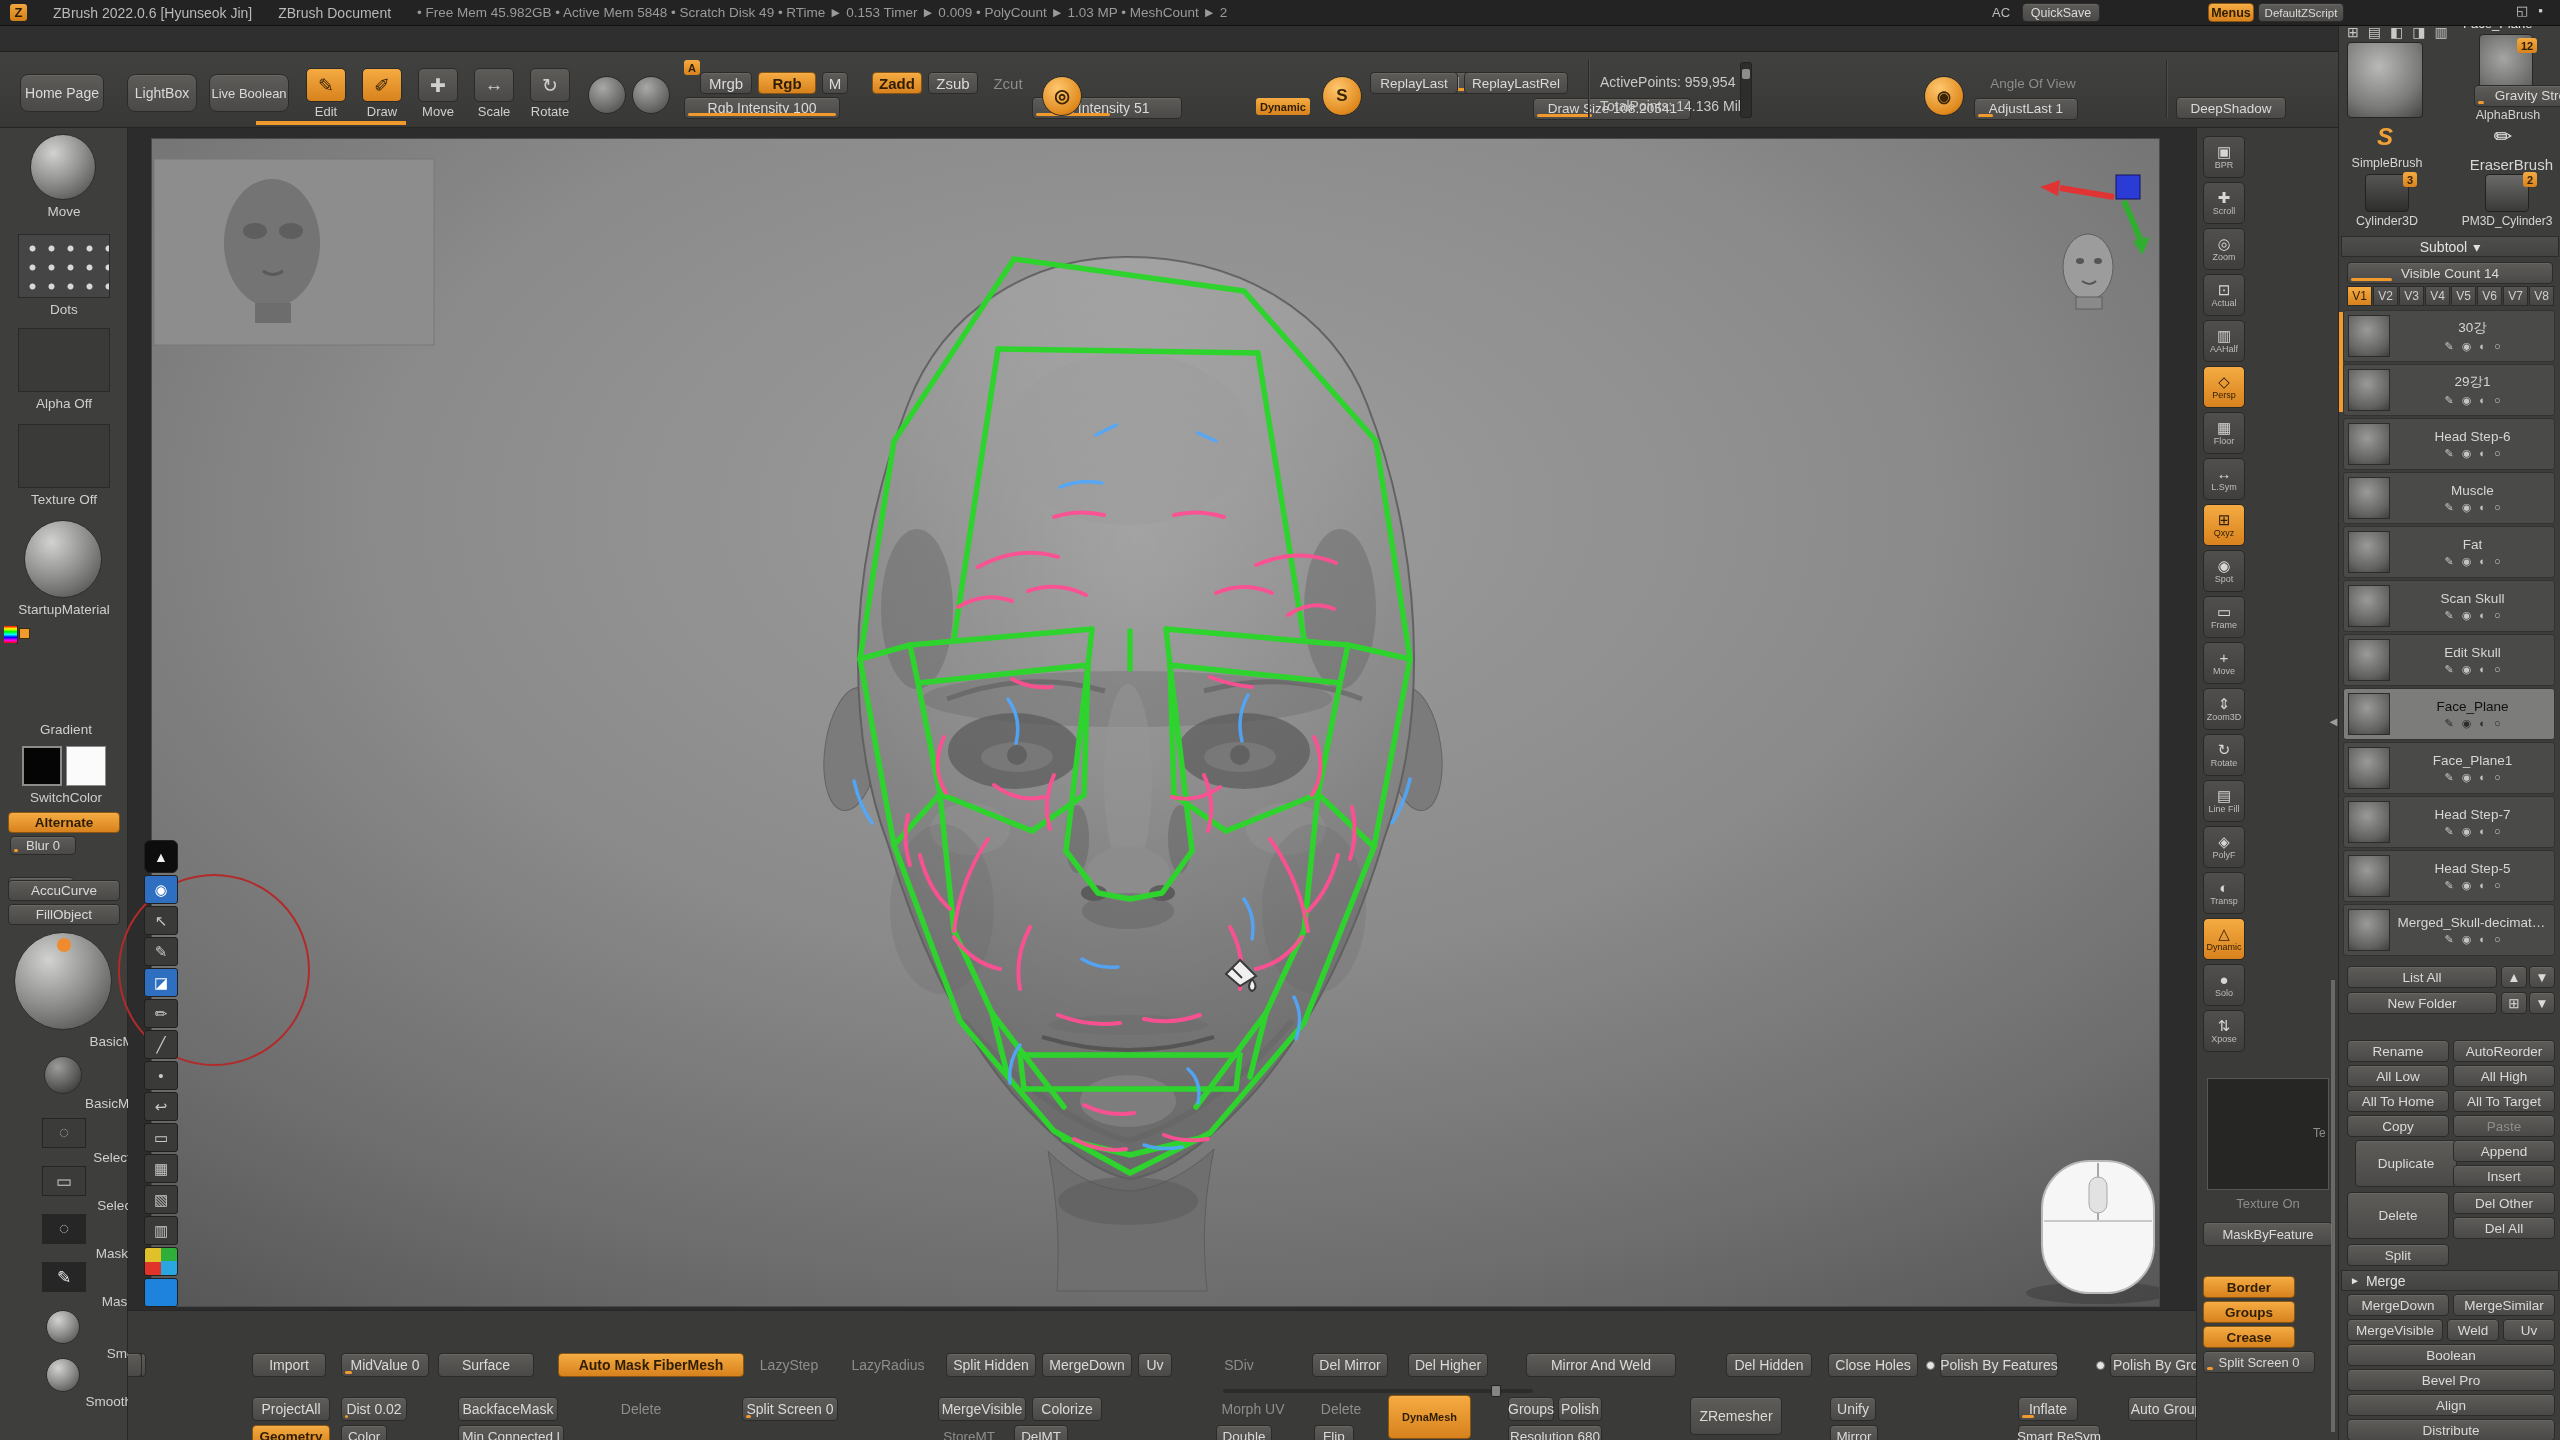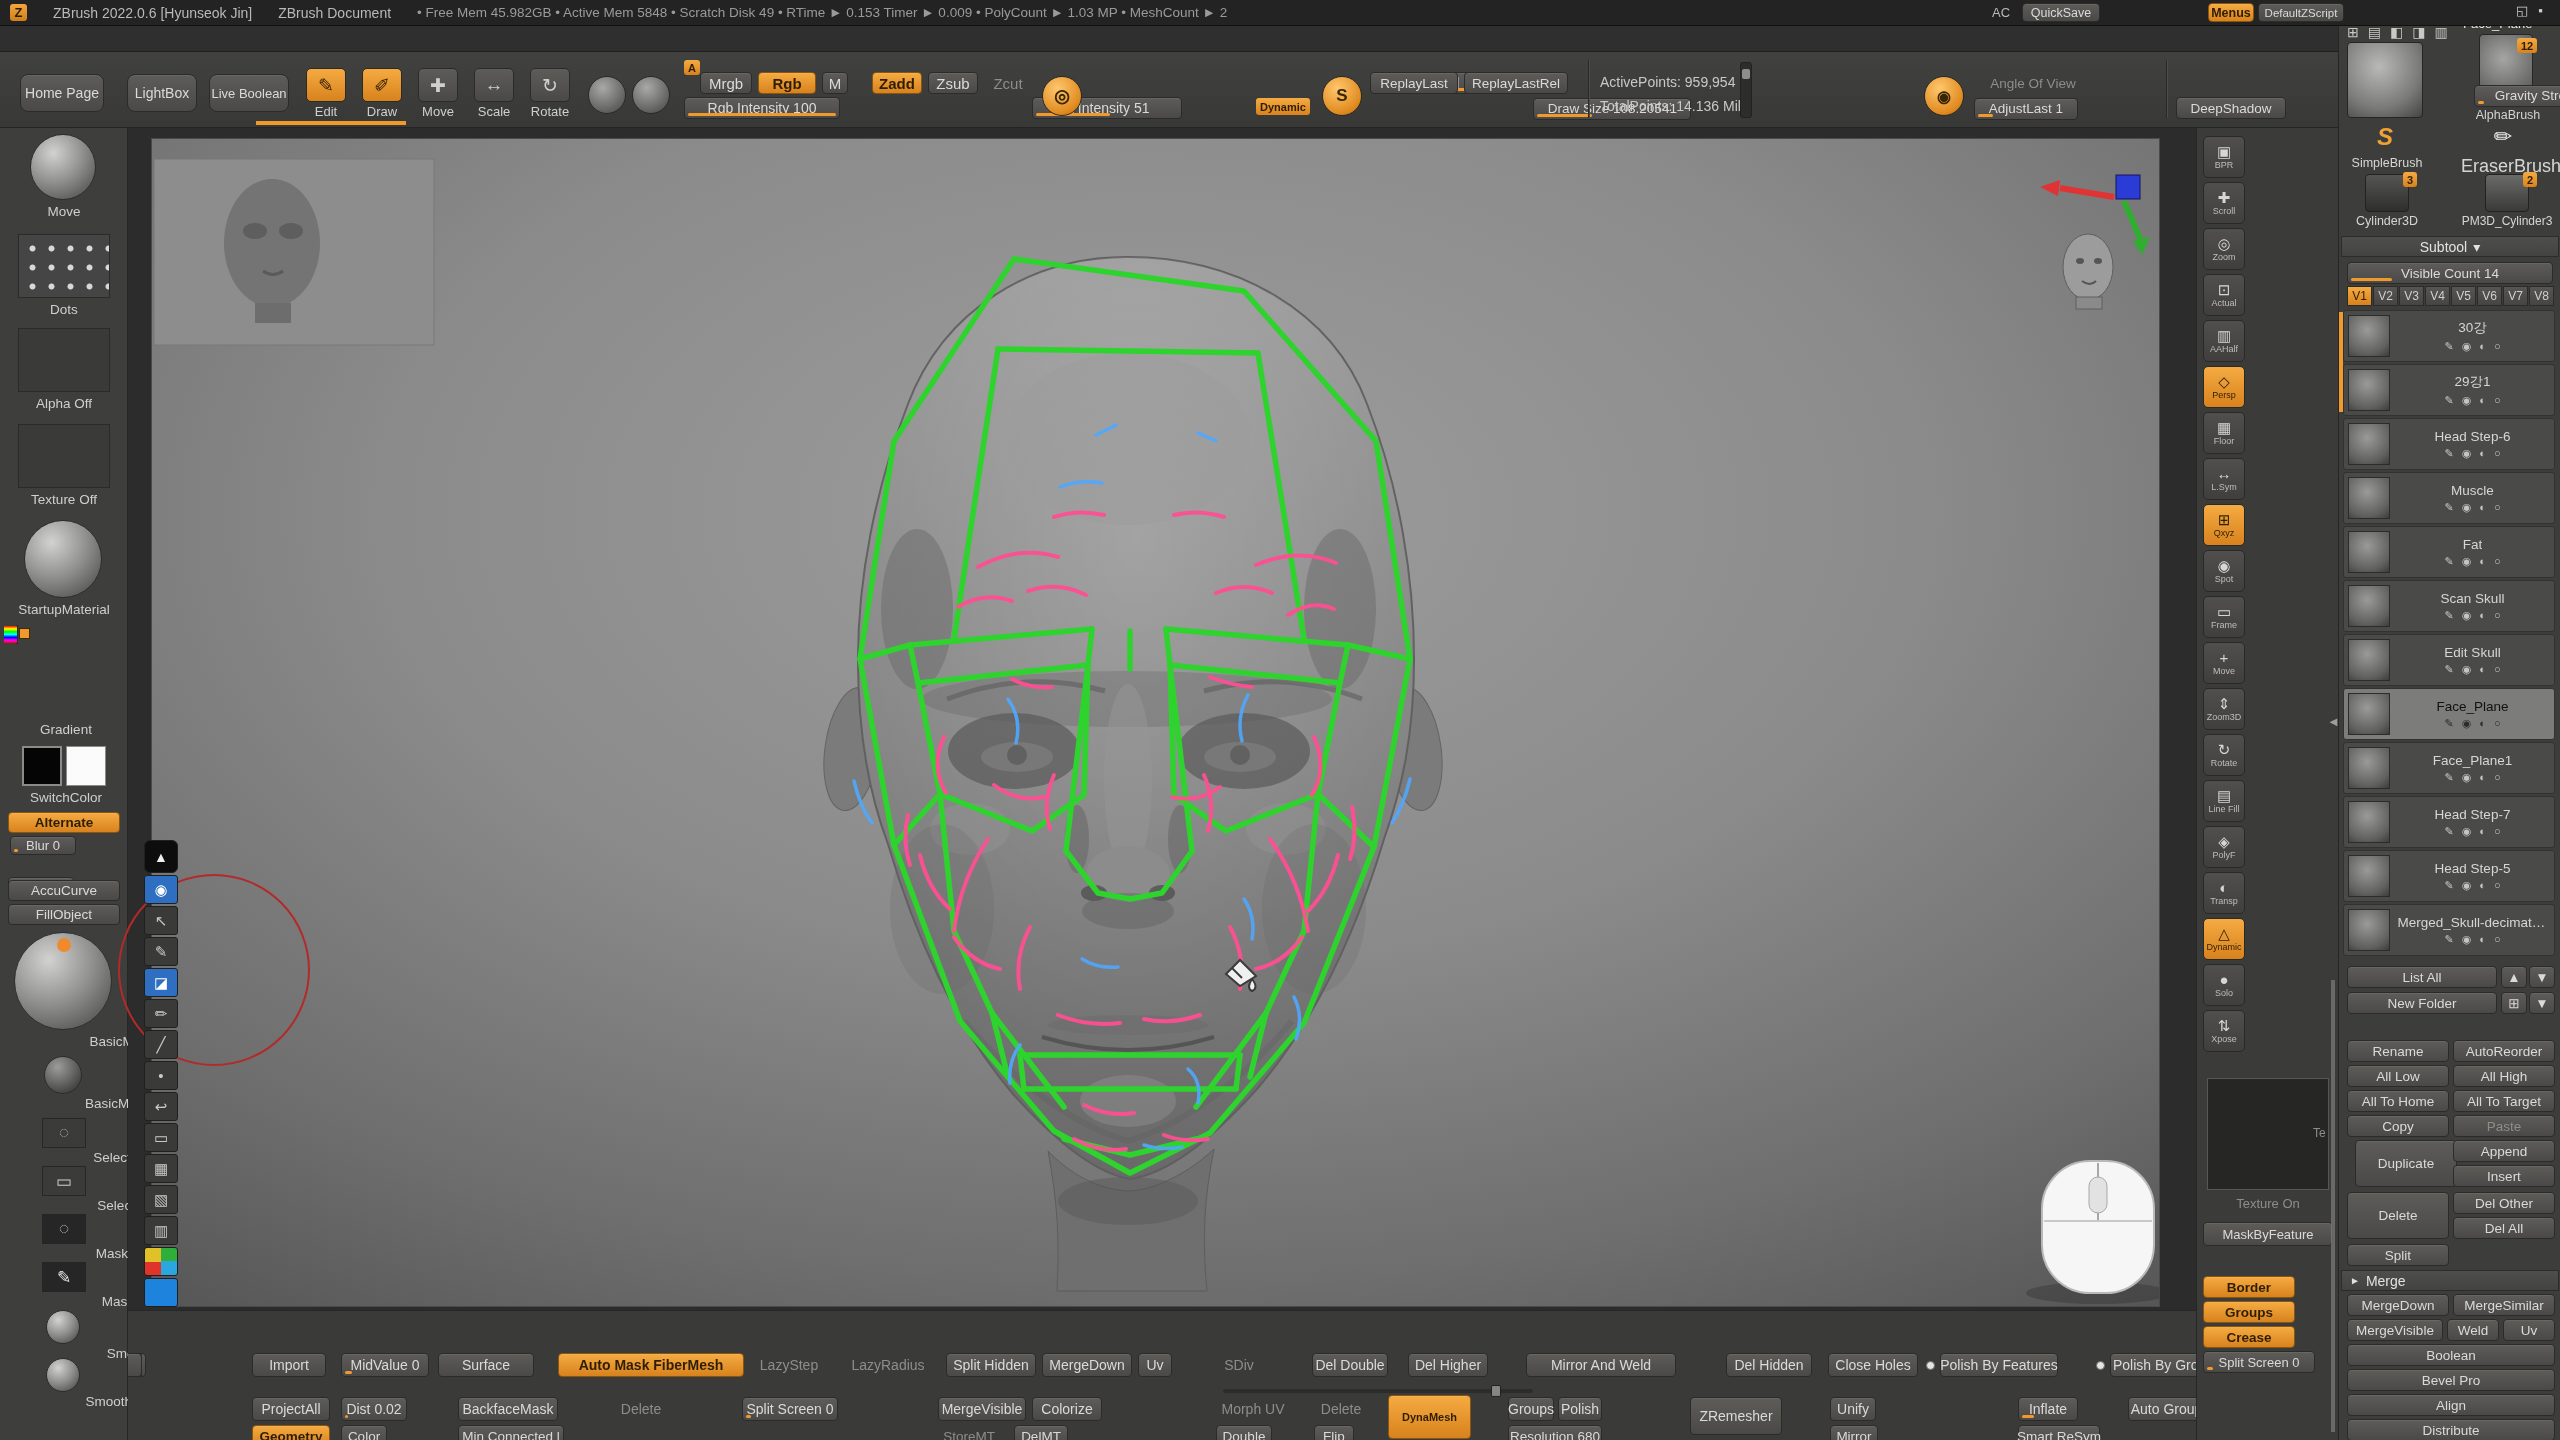--- a/index.html
+++ b/index.html
@@ -609,21 +609,21 @@
     <span class="badge abs" style="left:84px;top:4px">12</span>
     <span class="abs" style="left:124px;top:16px;font-size:13px;color:#e4e4e2">Face_Plane</span>
     <span class="abs" style="left:8px;top:42px;width:76px;height:76px;background:radial-gradient(circle at 42% 32%,#b9b9b7,#7a7a78 62%,#44444 3);background:radial-gradient(circle at 42% 32%,#b9b9b7,#7a7a78 62%,#444443);border:1px solid #262626;border-radius:4px"></span>
     <span class="abs" style="left:140px;top:34px;width:54px;height:70px;background:radial-gradient(circle at 45% 35%,#a5a5a3,#64646 2 70%,#3c3c3b);background:radial-gradient(circle at 45% 35%,#a5a5a3,#646462 70%,#3c3c3b);border:1px solid #262626;border-radius:4px"></span>
     <span class="badge abs" style="left:178px;top:38px">12</span>
     <span class="abs" style="left:124px;top:108px;width:90px;text-align:center;font-size:12.5px;color:#d2d2d0">AlphaBrush</span>
 
     <span class="abs" style="left:28px;top:120px;width:36px;height:34px;display:flex;align-items:center;justify-content:center;color:#f0a236;font-size:24px;font-weight:bold;font-style:italic">S</span>
     <span class="abs" style="left:2px;top:156px;width:92px;text-align:center;font-size:12.5px">SimpleBrush</span>
     <span class="abs" style="left:146px;top:120px;width:36px;height:34px;display:flex;align-items:center;justify-content:center;color:#e8e8e6;font-size:22px">✏</span>
-    <span class="abs" style="left:122px;top:156px;width:92px;text-align:left;font-size:18px">EraserBrush</span>
+    <span class="abs" style="left:122px;top:156px;width:92px;text-align:right;font-size:15px">EraserBrush</span>
 
     <span class="abs" style="left:26px;top:174px;width:44px;height:38px;background:linear-gradient(#555553,#2e2e2d);border:1px solid #222;border-radius:4px"></span>
     <span class="badge abs" style="left:64px;top:172px">3</span>
     <span class="abs" style="left:2px;top:214px;width:92px;text-align:center;font-size:12.5px">Cylinder3D</span>
     <span class="abs" style="left:146px;top:174px;width:44px;height:38px;background:linear-gradient(#6a6a68,#3a3a39);border:1px solid #222;border-radius:4px"></span>
     <span class="badge abs" style="left:184px;top:172px">2</span>
     <span class="abs" style="left:118px;top:214px;width:100px;text-align:center;font-size:12px">PM3D_Cylinder3</span>
 
     <div class="sechdr" style="top:236px">
         <span>Subtool</span>
@@ -889,21 +889,21 @@
     <span class="btn bb" style="left:124px;top:42px;width:74px">Import</span>
     <span class="btn slider bb" style="left:213px;top:42px;width:88px;--fill:8%">MidValue 0</span>
     <span class="btn bb" style="left:310px;top:42px;width:96px">Surface</span>
     <span class="btn orange bb" style="left:430px;top:42px;width:186px">Auto Mask FiberMesh</span>
     <span class="btn flat dim bb" style="left:626px;top:42px;width:70px">LazyStep</span>
     <span class="btn flat dim bb" style="left:718px;top:42px;width:84px">LazyRadius</span>
     <span class="btn bb" style="left:818px;top:42px;width:90px">Split Hidden</span>
     <span class="btn bb" style="left:914px;top:42px;width:90px">MergeDown</span>
     <span class="btn bb" style="left:1010px;top:42px;width:34px">Uv</span>
     <span class="btn flat dim bb" style="left:1088px;top:42px;width:46px">SDiv</span>
-    <span class="btn bb" style="left:1184px;top:42px;width:76px">Del Double</span>
+    <span class="btn bb" style="left:1184px;top:42px;width:76px">Del Mirror</span>
     <span class="btn bb" style="left:1280px;top:42px;width:80px">Del Higher</span>
     <span class="btn bb" style="left:1398px;top:42px;width:150px">Mirror And Weld</span>
     <span class="btn bb" style="left:1598px;top:42px;width:86px">Del Hidden</span>
     <span class="btn bb" style="left:1700px;top:42px;width:90px">Close Holes</span>
     <span class="dot" style="left:1798px;top:50px"></span>
     <span class="btn bb" style="left:1812px;top:42px;width:118px">Polish By Features</span>
     <span class="dot" style="left:1968px;top:50px"></span>
     <span class="btn bb" style="left:1982px;top:42px;width:114px">Polish By Groups</span>
 
     <div class="track" style="left:1095px;top:78px;width:310px">

